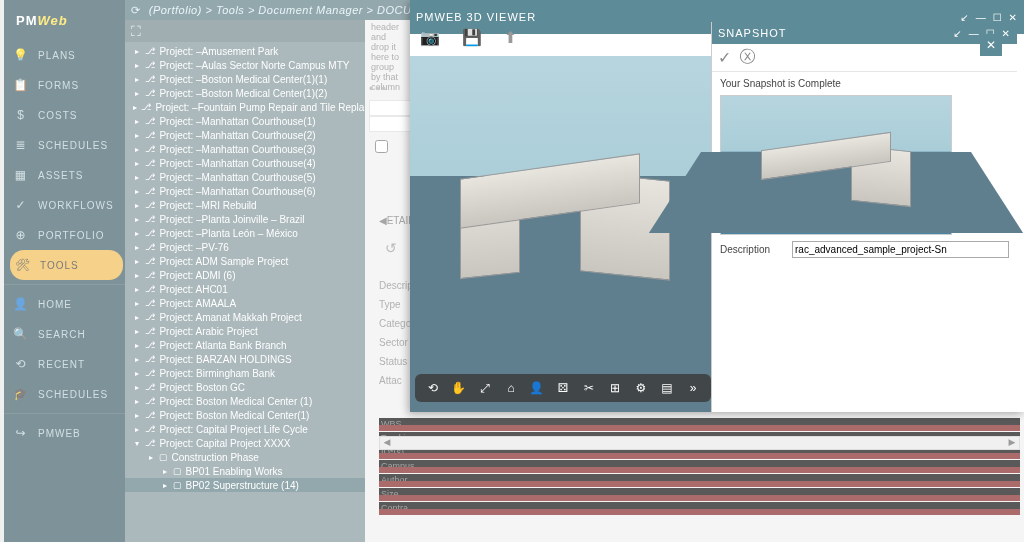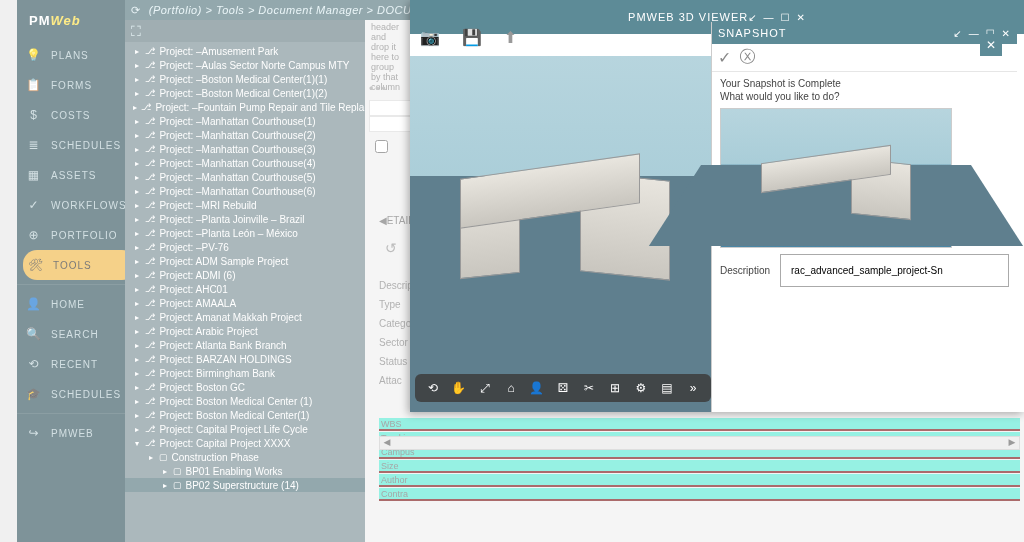--- a/index.html
+++ b/index.html
@@ -1,20 +1,20 @@
 <!DOCTYPE html>
 <html><head>
 <meta charset="utf-8">
 <style>
 *{box-sizing:border-box;margin:0;padding:0;font-family:"Segoe UI",Arial,sans-serif}
 body{width:1024px;height:542px;overflow:hidden;background:#e8e8e8;position:relative}
 input[type=radio]{margin-right:4px}
 
 
-.sidebar{position:absolute;left:17px;top:0;width:125px;height:542px;background:#3a5a63;color:#bcd0d5;display:flex;flex-direction:column}
+.sidebar{position:absolute;left:4px;top:0;width:125px;height:542px;background:#3a5a63;color:#bcd0d5;display:flex;flex-direction:column}
 .logo{height:40px;display:flex;align-items:center;padding-left:12px;font-weight:bold;letter-spacing:1px;color:#fff;font-size:13px}
 .logo .w{color:#fde047;font-style:italic;font-weight:900}
 .nav{flex:1;overflow:hidden;font-size:10px}
 .nav-item{display:flex;align-items:center;height:30px;padding-left:10px;gap:10px;cursor:pointer;letter-spacing:1px}
 .nav-item.active{background:#f0b84a;color:#333;border-radius:14px;margin:0 6px;padding-left:6px}
 .nav-item .ico{width:14px;height:14px;display:inline-flex;align-items:center;justify-content:center;font-size:12px}
 .nav-sep{height:1px;background:rgba(255,255,255,.1);margin:4px 0}
 
 
 .crumb{position:absolute;left:125px;right:0;top:0;height:20px;background:#5a7a82;color:#dff0f4;font-size:11px;letter-spacing:.5px;display:flex;align-items:center;padding-left:6px;font-style:italic}
@@ -35,27 +35,27 @@
 
 .main{position:absolute;left:365px;top:20px;right:0;bottom:0;background:#f0f0f0;font-size:10px;color:#666}
 .main .drophint{position:absolute;left:4px;top:0;width:38px;font-size:9px;line-height:10px;color:#888;padding:2px}
 .main .gridrow{position:absolute;left:4px;top:80px;width:42px}
 .main .gridrow .cell{height:16px;border:1px solid #ddd;margin-bottom:0;background:#fff}
 .main .chk{position:absolute;left:10px;top:120px}
 .main .details-tab{position:absolute;left:14px;top:195px;font-size:10px;color:#777}
 .main .history-icon{position:absolute;left:20px;top:220px;font-size:14px;color:#999}
 .main .fields{position:absolute;left:14px;top:260px;display:flex;flex-direction:column;gap:8px;color:#888}
 .main .lower{position:absolute;left:14px;top:398px;right:4px;display:flex;flex-direction:column;gap:1px}
-.main .lower .lf{font-size:9px;color:#777;background:#5eead4;padding:1px 2px;border-bottom:2px solid #7f1d1d;height:13px;overflow:hidden}
+.main .lower .lf{font-size:9px;color:#777;background:#000000;padding:1px 2px;border-bottom:6px solid #7f1d1d;height:13px;overflow:hidden}
 .main .scroll{position:absolute;left:14px;right:4px;height:14px;background:#e9e9e9;border:1px solid #ccc;display:flex;justify-content:space-between}
 .main .scroll .ar{width:14px;text-align:center;font-size:9px;color:#666;cursor:pointer}
 
 
 .viewer{position:absolute;left:410px;top:0;right:0;height:412px;background:#fff;box-shadow:-2px 2px 8px rgba(0,0,0,.3)}
-.viewer-title{height:22px;background:#5d8b97;color:#fff;font-size:11px;display:flex;align-items:center;padding:17px 6px;letter-spacing:1px;justify-content:center}
+.viewer-title{height:22px;background:#5d8b97;color:#fff;font-size:11px;display:flex;align-items:center;padding:17px 6px;letter-spacing:1px;justify-content:space-between}
 .viewer-title .wbtns{display:flex;gap:6px;font-size:10px}
 .viewer-canvas{position:absolute;left:0;top:22px;width:306px;bottom:0;background:linear-gradient(#b7d5de 0%,#a9cdd8 40%,#2c6a8c 41%,#4a86a5 100%);overflow:hidden}
 .viewer-canvas .ground{position:absolute;left:-40px;right:-40px;top:120px;bottom:-40px;background:#5f7f8e;transform:perspective(400px) rotateX(55deg);transform-origin:top center}
 .viewer-canvas .bldg{position:absolute;left:30px;top:80px;width:240px;height:160px}
 .viewer-canvas .bldg .wing{position:absolute;background:linear-gradient(#e8e5de,#c9c6bf);border:1px solid #999}
 .viewer-canvas .bldg .w1{left:20px;top:30px;width:180px;height:50px;transform:skewY(-8deg)}
 .viewer-canvas .bldg .w2{left:140px;top:40px;width:90px;height:100px;transform:skewY(6deg)}
 .viewer-canvas .bldg .w3{left:20px;top:50px;width:60px;height:90px;transform:skewY(-6deg)}
 .viewer-controls{position:absolute;bottom:10px;left:50%;transform:translateX(-50%);display:flex;gap:6px;background:rgba(60,60,60,.85);padding:4px 8px;border-radius:6px}
 .viewer-controls .vc{width:20px;height:20px;display:flex;align-items:center;justify-content:center;color:#fff;font-size:12px;cursor:pointer}
@@ -68,22 +68,22 @@
 .snap-body{padding:6px 8px;font-size:10px;color:#444}
 .snap-body .msg{margin-bottom:2px}
 .snap-body .q{margin-bottom:4px}
 .snap-body label{display:flex;align-items:center;gap:2px;margin:2px 0;cursor:pointer;font-size:10px}
 .snap-thumb{margin:6px 0;width:232px;height:140px;background:linear-gradient(#b7d5de 0%,#a9cdd8 40%,#2c6a8c 41%,#4a86a5 100%);position:relative;border:1px solid #ccc}
 .snap-thumb .ground{position:absolute;left:-20px;right:-20px;top:56px;bottom:-20px;background:#5f7f8e;transform:perspective(300px) rotateX(55deg);transform-origin:top center}
 .snap-thumb .bldg{position:absolute;left:30px;top:30px;width:170px;height:90px}
 .snap-thumb .bldg .wing{position:absolute;background:linear-gradient(#e8e5de,#c9c6bf);border:1px solid #999}
 .snap-thumb .bldg .w1{left:10px;top:15px;width:130px;height:30px;transform:skewY(-8deg)}
 .snap-thumb .bldg .w2{left:100px;top:22px;width:60px;height:56px;transform:skewY(6deg)}
-.snap-desc-row{display:flex;align-items:center;gap:10px;margin-top:6px}
-.snap-desc-row input{flex:1;font-size:10px;padding:10px;border:1px solid #aaa}
+.snap-desc-row{display:flex;align-items:center;gap:22px;margin-top:6px}
+.snap-desc-row input{flex:1;font-size:10px;padding:2px;border:1px solid #aaa}
 
 
 .dim{position:absolute;inset:0;background:rgba(255,255,255,.35);pointer-events:none}
 .close-x{position:absolute;right:22px;top:34px;width:22px;height:22px;background:#5d8b97;color:#fff;display:flex;align-items:center;justify-content:center;font-size:12px;cursor:pointer}
 </style>
 </head>
 <body>
 
 <div class="sidebar">
   <div class="logo">
@@ -340,23 +340,24 @@
       <div>Descrip</div>
       <div>Type</div>
       <div>Catego</div>
       <div>Sector</div>
       <div>Status</div>
       <div>Attac</div>
     </div>
   <div class="lower" id="mlower">
       <div class="lf">WBS</div>
       <div class="lf">Tracki</div>
+      <div class="lf">ID*(s)</div>
       <div class="lf">Campus</div>
+      <div class="lf">Author</div>
       <div class="lf">Size</div>
-      <div class="lf">Author</div>
       <div class="lf">Contra</div>
     </div>
   <div class="scroll" style="top:416px">
     <span class="ar">◀</span>
     <span class="ar">▶</span>
   </div>
 </div>
 
 <div class="dim"></div>
 
@@ -407,21 +408,20 @@
         <span>☐</span>
         <span>✕</span>
       </div>
     </div>
     <div class="snap-actions">
       <span>✓</span>
       <span>ⓧ</span>
     </div>
     <div class="snap-body">
       <div class="msg">Your Snapshot is Complete</div>
-      <div class="q">What would you like to do?</div>
       <div class="snap-thumb">
         <div class="ground"></div>
         <div class="bldg">
           <div class="wing w2"></div>
           <div class="wing w1"></div>
         </div>
       </div>
       <div class="snap-desc-row">
         <span>Description</span>
         <input type="text" value="rac_advanced_sample_project-Sn" style="">

